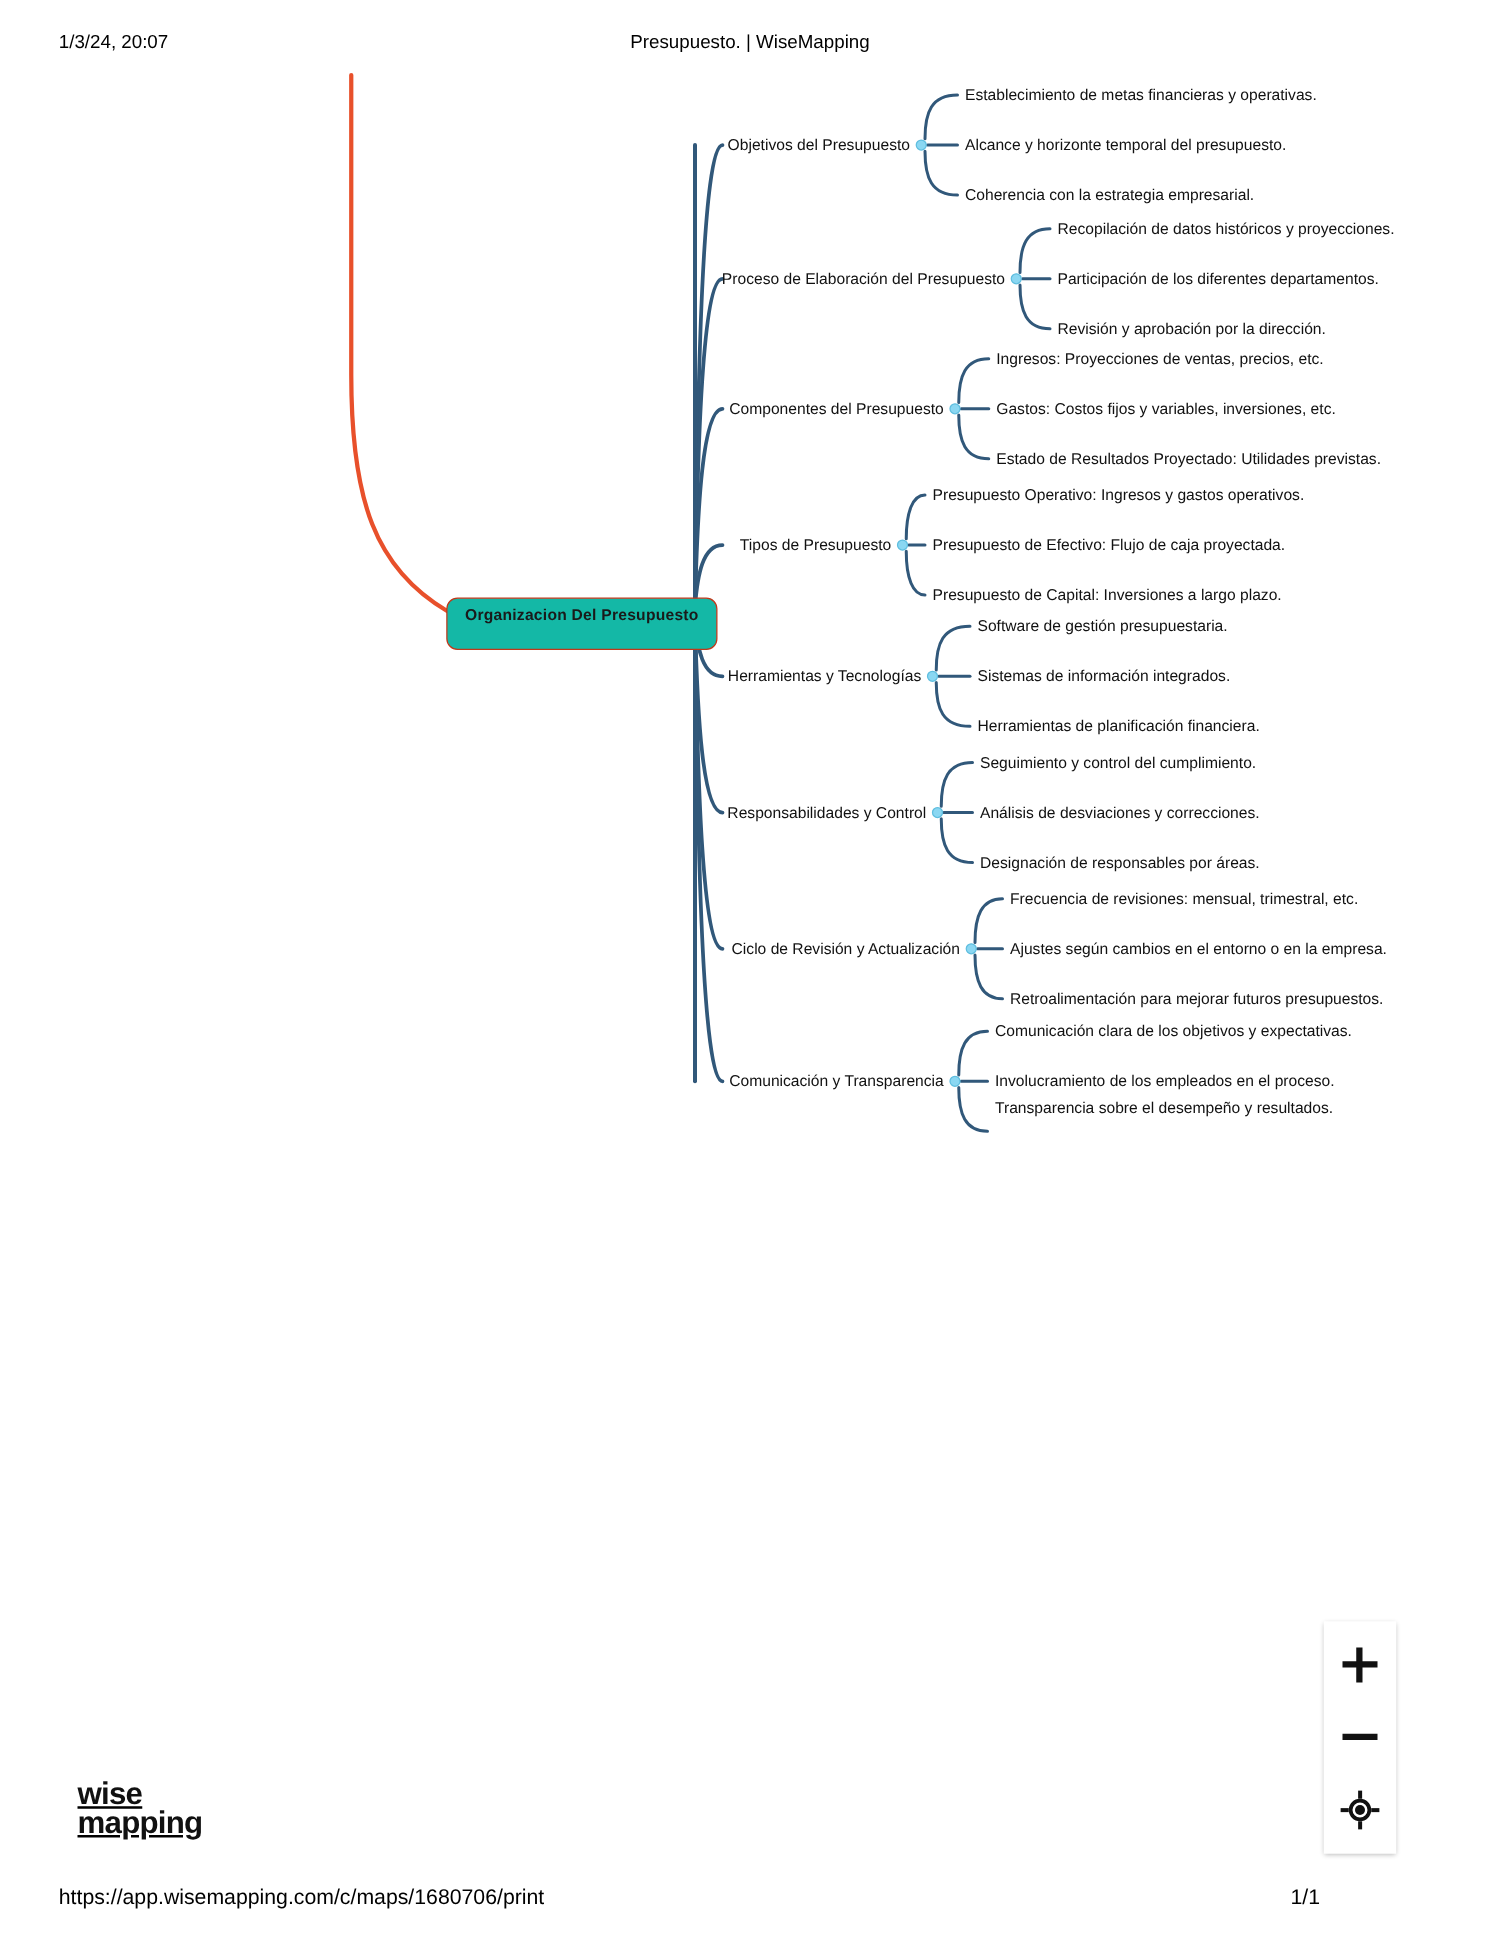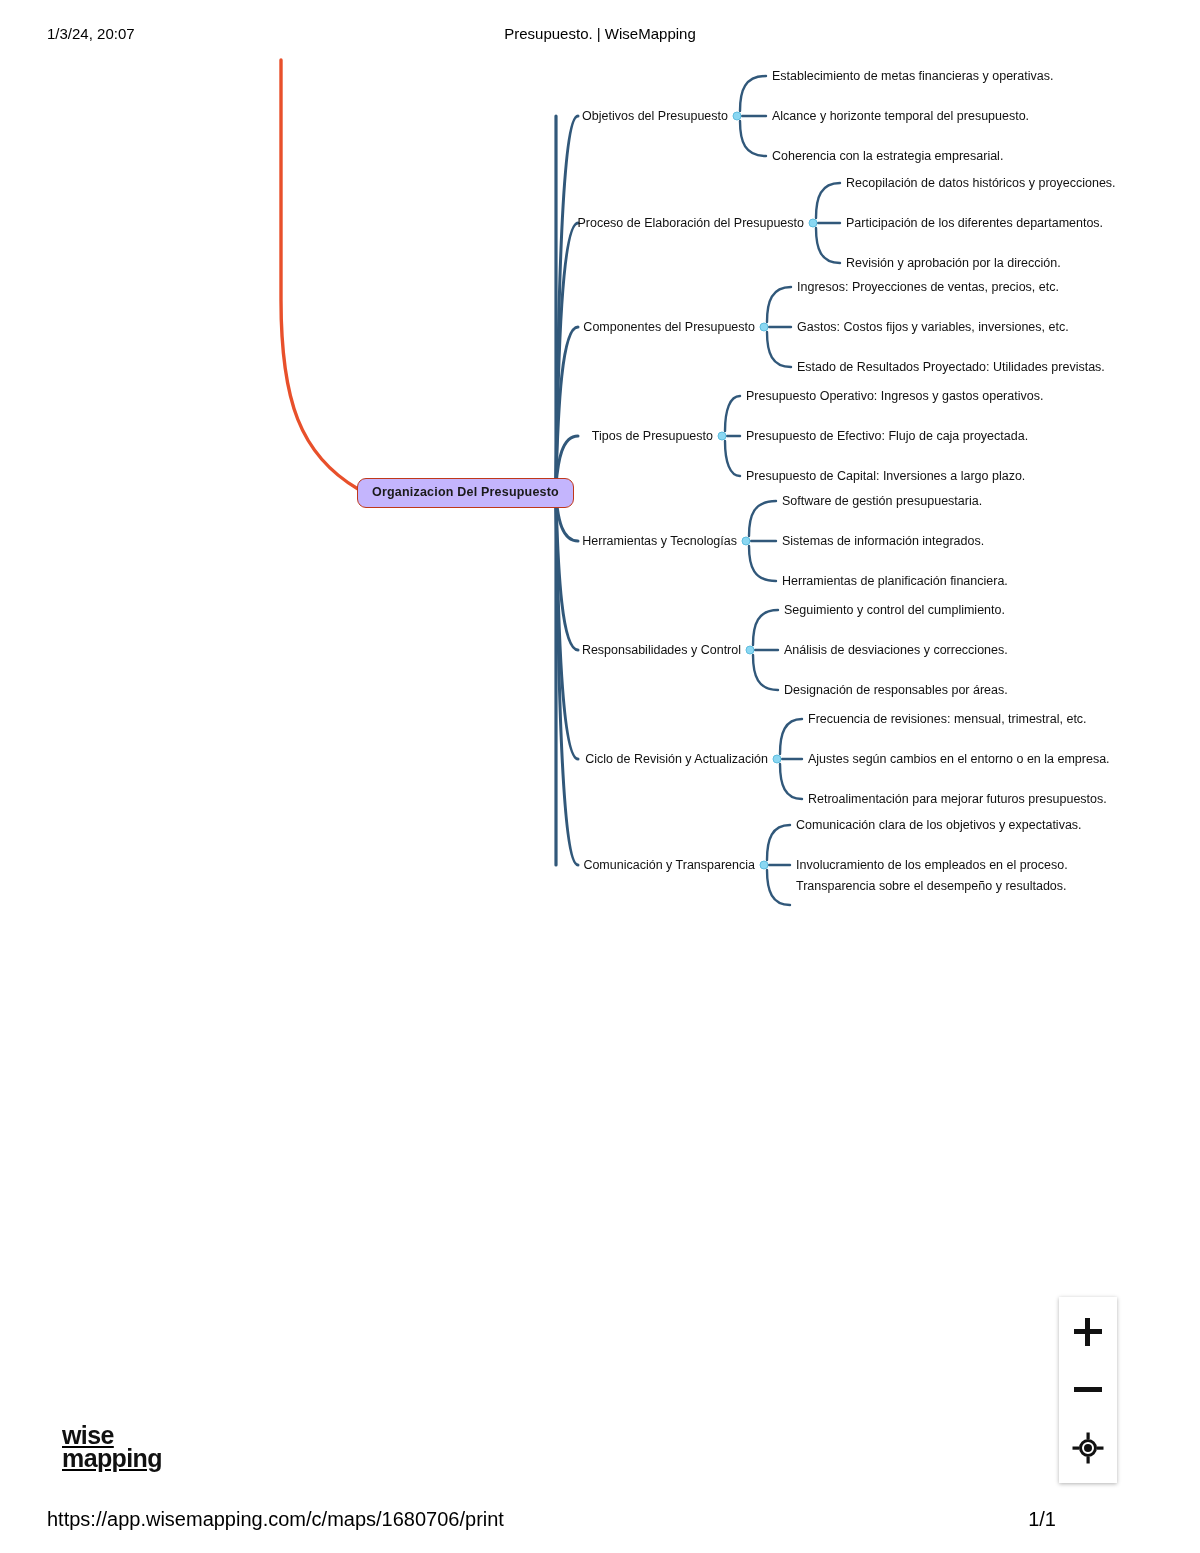--- a/index.html
+++ b/index.html
@@ -54,24 +54,24 @@
     position: absolute;
     left: 0;
     top: 0;
   }
 
   
   .central-node {
     position: absolute;
     left: 357px;
     top: 478px;
-    height: 30px;
+    height: 42px;
     line-height: 26px;
     padding: 0 14px;
-    background: #c4b5fd;
+    background: #14b8a6;
     border: 1px solid #C0381A;
     border-radius: 9px;
     color: #1a1a1a;
     font-size: 12.5px;
     font-weight: 600;
     white-space: nowrap;
     box-sizing: border-box;
     letter-spacing: .2px;
   }
 
@@ -171,21 +171,21 @@
   .credit-text .lbl { font-weight: 800; }
   .credits-group { display: flex; align-items: center; gap: 24px; }
 
   
   .print-footer {
     position: absolute;
     top: 1508px;
     left: 0;
     width: 1103px;
     height: 20px;
-    font-size: 20px;
+    font-size: 17px;
     color: #000;
   }
   .print-footer .pf-url { position: absolute; left: 47px; top: 0; white-space: nowrap; }
   .print-footer .pf-page { position: absolute; right: 47px; top: 0; white-space: nowrap; }
 </style>
 </head>
 <body>
 
 <div class="print-header">
   <span class="ph-date">1/3/24, 20:07</span>

